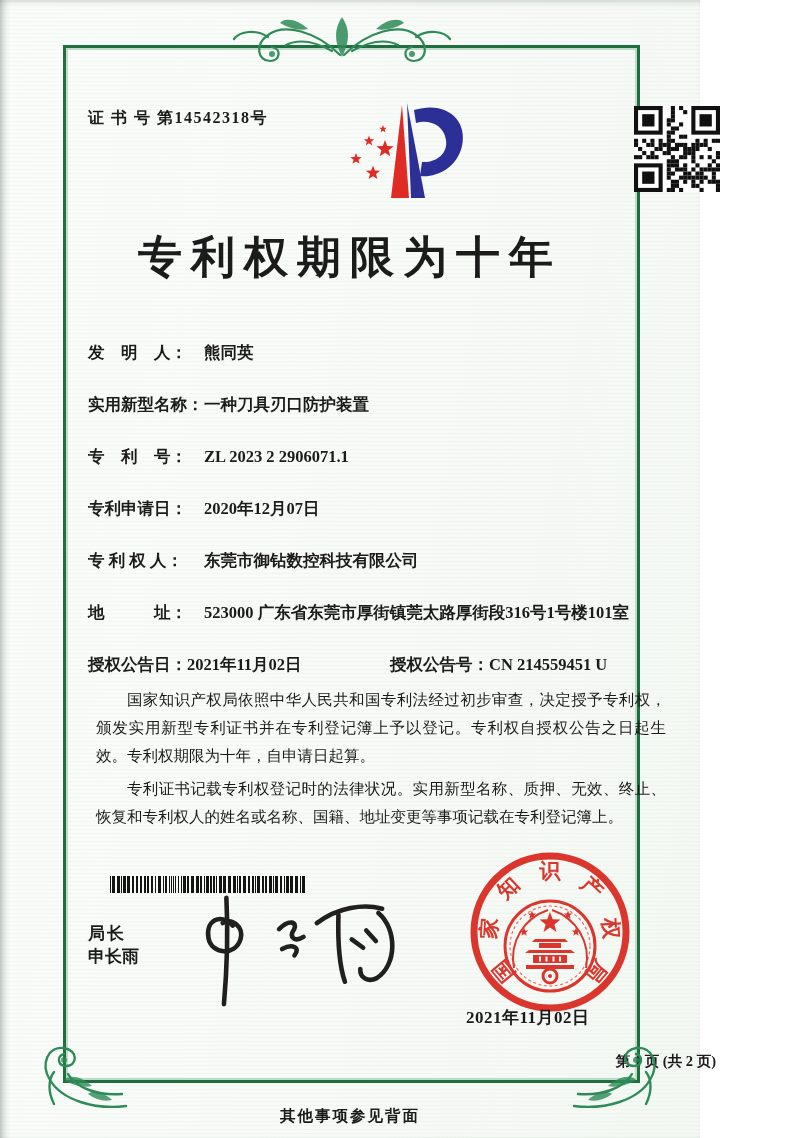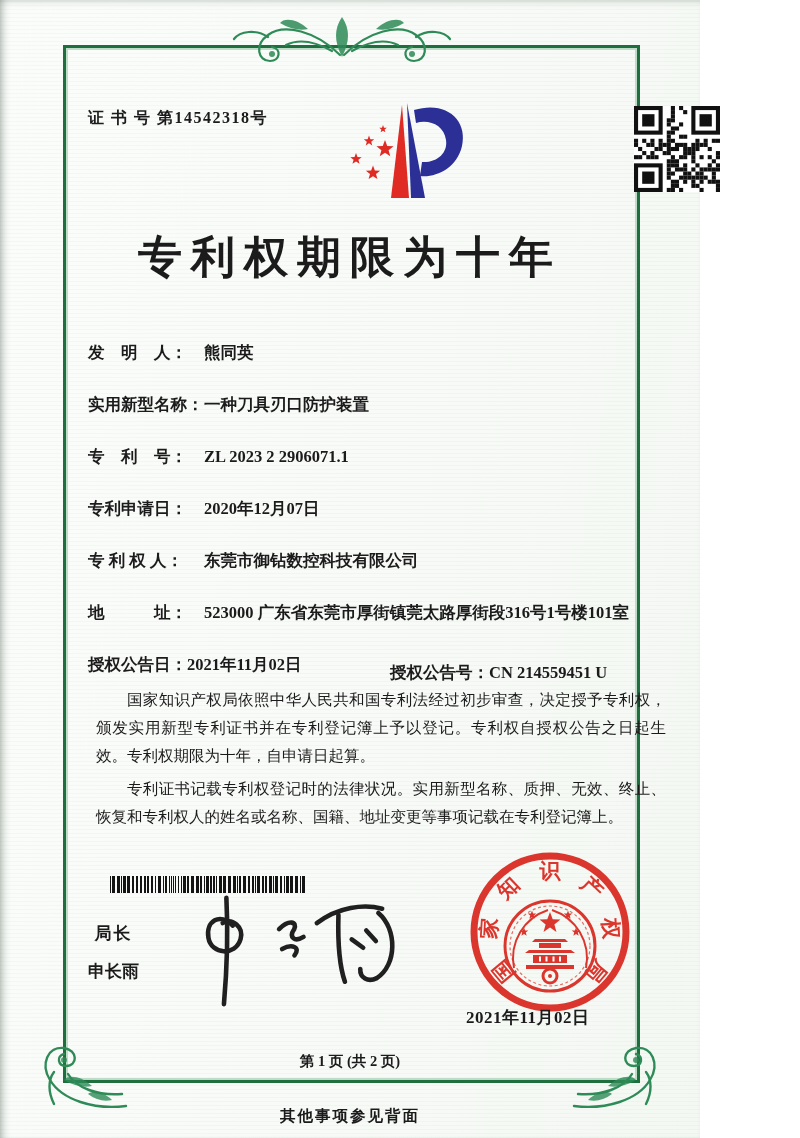--- a/index.html
+++ b/index.html
@@ -44,36 +44,36 @@
   .qr{position:absolute;left:634px;top:106px;width:86px;height:86px;}
   .title{
     position:absolute;left:0;top:228px;width:100%;
     text-align:center;font-size:44px;font-weight:bold;letter-spacing:9px;
   }
   .fields{position:absolute;left:88px;top:338px;width:590px;font-size:16.5px;}
   .field-row{display:flex;line-height:29px;margin-bottom:23px;}
   .flabel{flex:0 0 116px;font-weight:600;white-space:nowrap;}
   .fvalue{flex:1;font-weight:600;}
   .grant-row{position:absolute;left:88px;top:650px;width:600px;font-size:16.5px;font-weight:600;line-height:29px;}
-  .grant-right{position:absolute;left:302px;top:8px;white-space:nowrap;}
+  .grant-right{position:absolute;left:302px;top:0;white-space:nowrap;}
   .paras{
     position:absolute;left:92px;top:682px;width:578px;
     font-size:15.5px;line-height:1.82;text-align:justify;
   }
   .paras p{margin:4px;text-indent:2em;font-weight:500;}
   .barcode{position:absolute;left:110px;top:876px;width:196px;height:17px;}
   .signer{position:absolute;left:88px;top:922px;font-size:17px;font-weight:600;}
-  .signer .s-title{letter-spacing:2px;margin-bottom:15px;text-align:center;}
+  .signer .s-title{letter-spacing:2px;}
   .signature{position:absolute;left:182px;top:882px;width:238px;height:128px;transform:rotate(-3deg);}
   .seal{position:absolute;left:468px;top:850px;width:164px;height:164px;opacity:.93;z-index:2;}
   .seal-date{
     position:absolute;left:466px;top:1006px;width:190px;z-index:4;
     font-size:17px;font-weight:700;letter-spacing:.5px;
   }
-  .page-info{position:absolute;left:0;top:1052px;width:100%;text-align:center;font-size:14.5px;font-weight:600;}
+  .page-info{position:absolute;left:0;top:1052px;width:100%;text-align:right;font-size:14.5px;font-weight:600;padding-left:16px;}
   .back-note{position:absolute;left:0;top:1106px;width:100%;text-align:center;font-size:15.5px;font-weight:700;letter-spacing:2px;}
 </style>
 </head>
 <body>
 
 <div class="page">
 
   <div class="frame"></div>
 
   <svg class="orn-top" width="244" height="58" viewBox="0 0 244 58">

